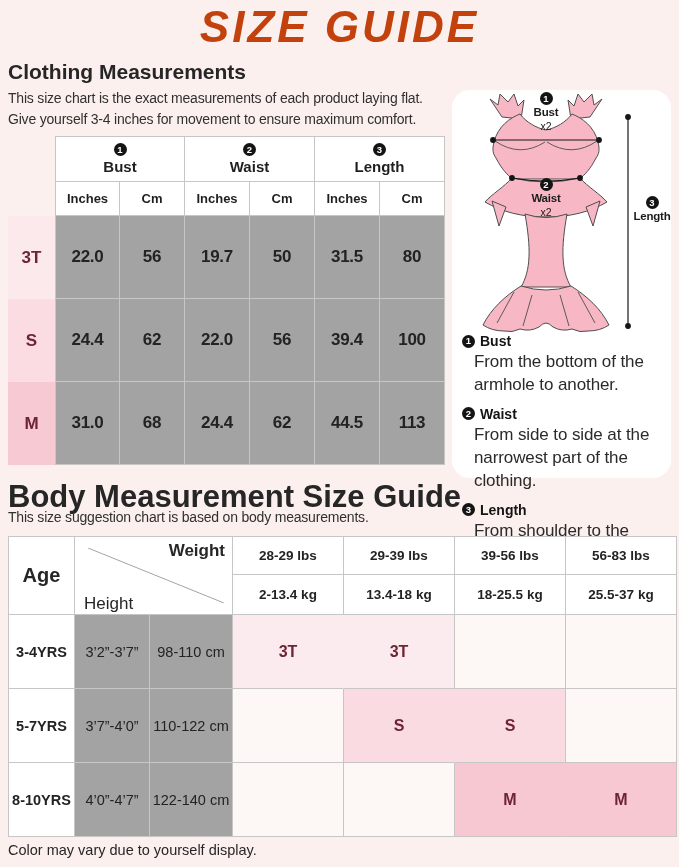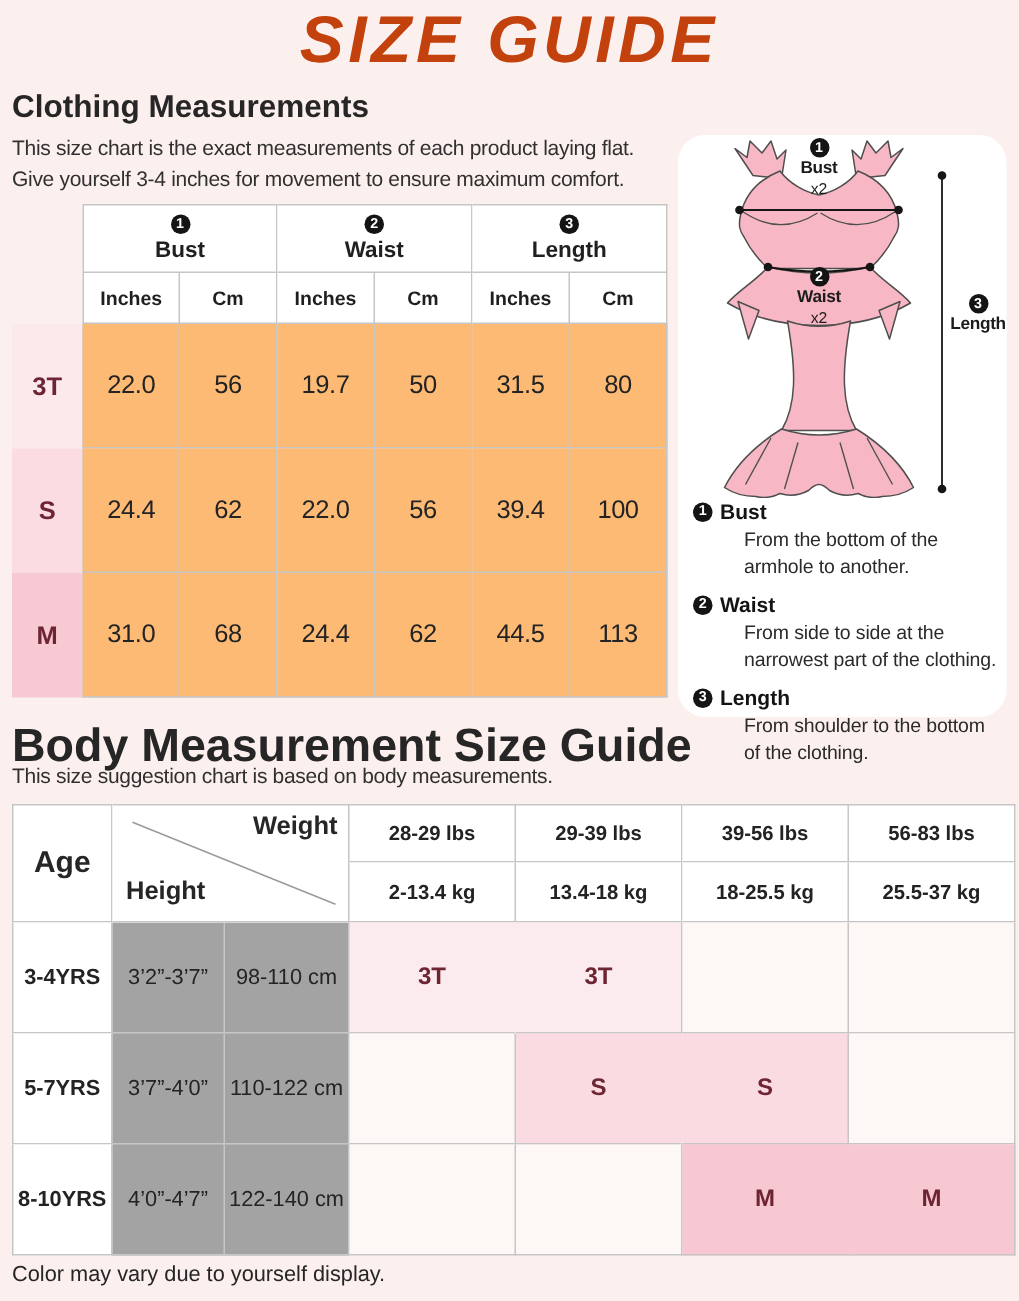--- a/index.html
+++ b/index.html
@@ -23,21 +23,21 @@
        background:#fff; text-align:center; vertical-align:middle; padding:0; }
   .bt { border-top:1px solid #c6c6c6; }
   .bl { border-left:1px solid #c6c6c6; }
   .nob { border:none; background:transparent; }
 
   
   .t1 { position:absolute; left:8px; top:136px; }
   .t1 .gwrap { display:flex; flex-direction:column; align-items:center; gap:2px; }
   .glabel { font-size:15px; font-weight:700; color:#1f1f1f; }
   .ucell { font-size:13px; font-weight:700; color:#1f1f1f; }
-  .dcell { font-size:17px; font-weight:400; color:#232323; background:#fdba74; letter-spacing:-0.3px; }
+  .dcell { font-size:17px; font-weight:700; color:#232323; background:#a3a3a3; letter-spacing:-0.3px; }
   .sz  { font-size:17px; font-weight:700; color:#6d2433; }
   .sz0 { background:#fce9ec; } .sz1 { background:#fadce2; } .sz2 { background:#f7c9d3; }
 
   .circ {
     display:inline-flex; width:13px; height:13px; border-radius:50%;
     background:#141414; color:#fff; font-size:9.5px; font-weight:700;
     align-items:center; justify-content:center; line-height:1; flex:none;
   }
 
   
@@ -46,30 +46,30 @@
   .card svg { position:absolute; left:0; top:0; }
   .dlabel { position:absolute; display:flex; flex-direction:column; align-items:center; gap:1px; }
   .dl-bust  { left:64px; top:2px;  width:60px; }
   .dl-waist { left:64px; top:88px; width:60px; }
   .dl-len   { left:181px; top:106px; width:38px; }
   .dlabel .t { font-size:11.5px; font-weight:700; color:#1c1c1c; line-height:13px; letter-spacing:-0.2px; }
   .dlabel .x { font-size:10.5px; color:#1c1c1c; line-height:12px; }
   .defs { position:absolute; left:10px; top:243px; width:203px; }
   .def { margin-bottom:9px; }
   .def .dhead { display:flex; align-items:center; gap:5px; font-size:14px; font-weight:700; color:#141414; margin-bottom:2px; }
-  .def .dtxt { margin-left:34px; font-size:13px; line-height:1.35; color:#2a2a2a; letter-spacing:-0.1px; }
+  .def .dtxt { margin-left:12px; font-size:17px; line-height:1.35; color:#2a2a2a; letter-spacing:-0.1px; }
 
   
   .h2 { position:absolute; left:8px; top:479px; font-size:31px; font-weight:700; color:#262626; }
   .desc2 { position:absolute; left:8px; top:509px; font-size:14px; color:#303030; letter-spacing:-0.2px; }
   .t2 { position:absolute; left:8px; top:536px; }
   .agehead { font-size:20px; font-weight:700; }
   .diag { position:relative; }
   .wlab { position:absolute; top:4px; right:7px; font-size:17px; font-weight:700; }
-  .hlab { position:absolute; bottom:10px; left:9px; font-size:17px; font-weight:700; }
+  .hlab { position:absolute; bottom:0; left:9px; font-size:17px; font-weight:400; }
   .dline { position:absolute; left:8px; top:38px; width:146px; height:0;
            border-top:1px solid #9a9a9a; transform:rotate(22deg); }
   .lbs, .kg { font-size:13.5px; font-weight:700; color:#232323; }
   .agec { font-size:14.5px; font-weight:700; color:#232323; }
   .ftc, .cmc { font-size:14.5px; color:#232323; background:#a3a3a3; }
   .wc { font-size:16px; font-weight:700; color:#6d2433; background:#fdf7f6; }
   .band-a { background:#fcebee; } .band-b { background:#fadbe1; } .band-c { background:#f7c8d2; }
   .band-a.nod { border-right-color:#fcebee; }
   .band-b.nod { border-right-color:#fadbe1; }
   .band-c.nod { border-right-color:#f7c8d2; }

